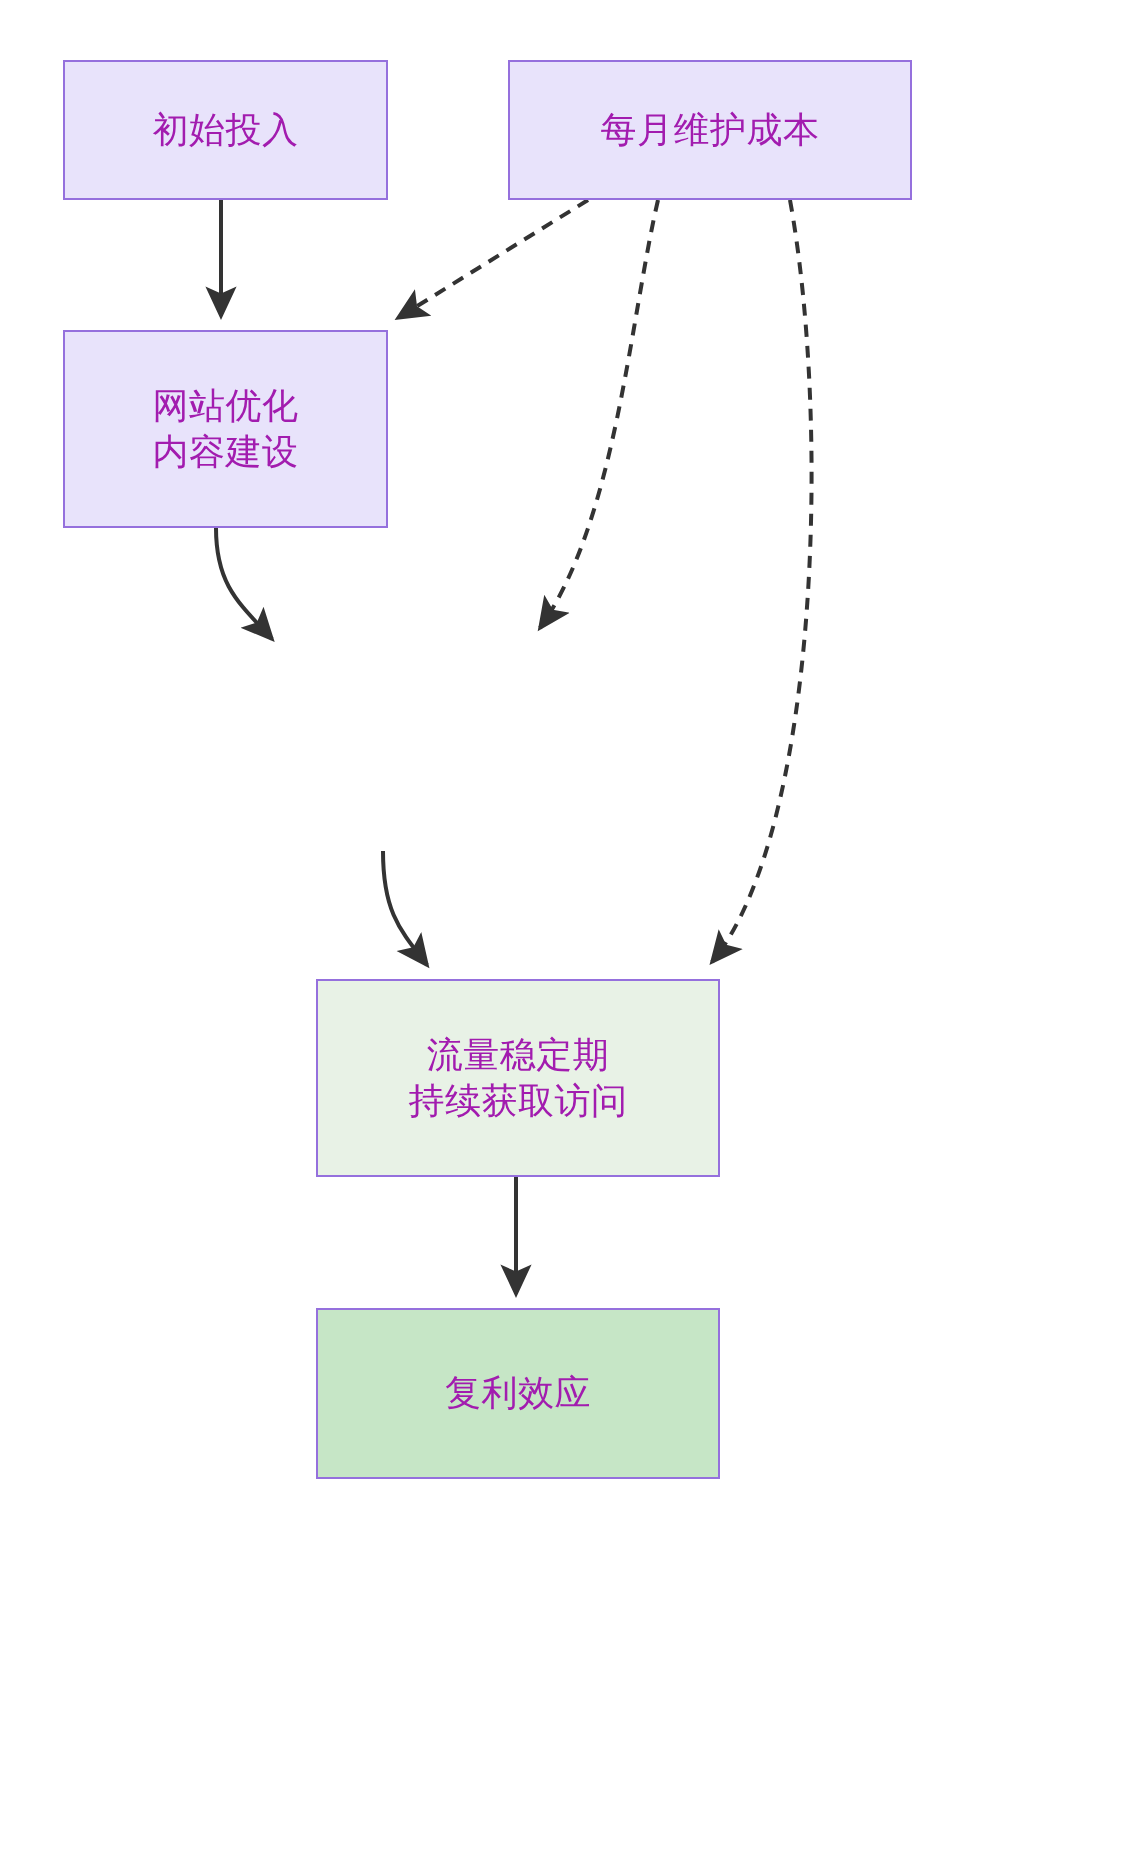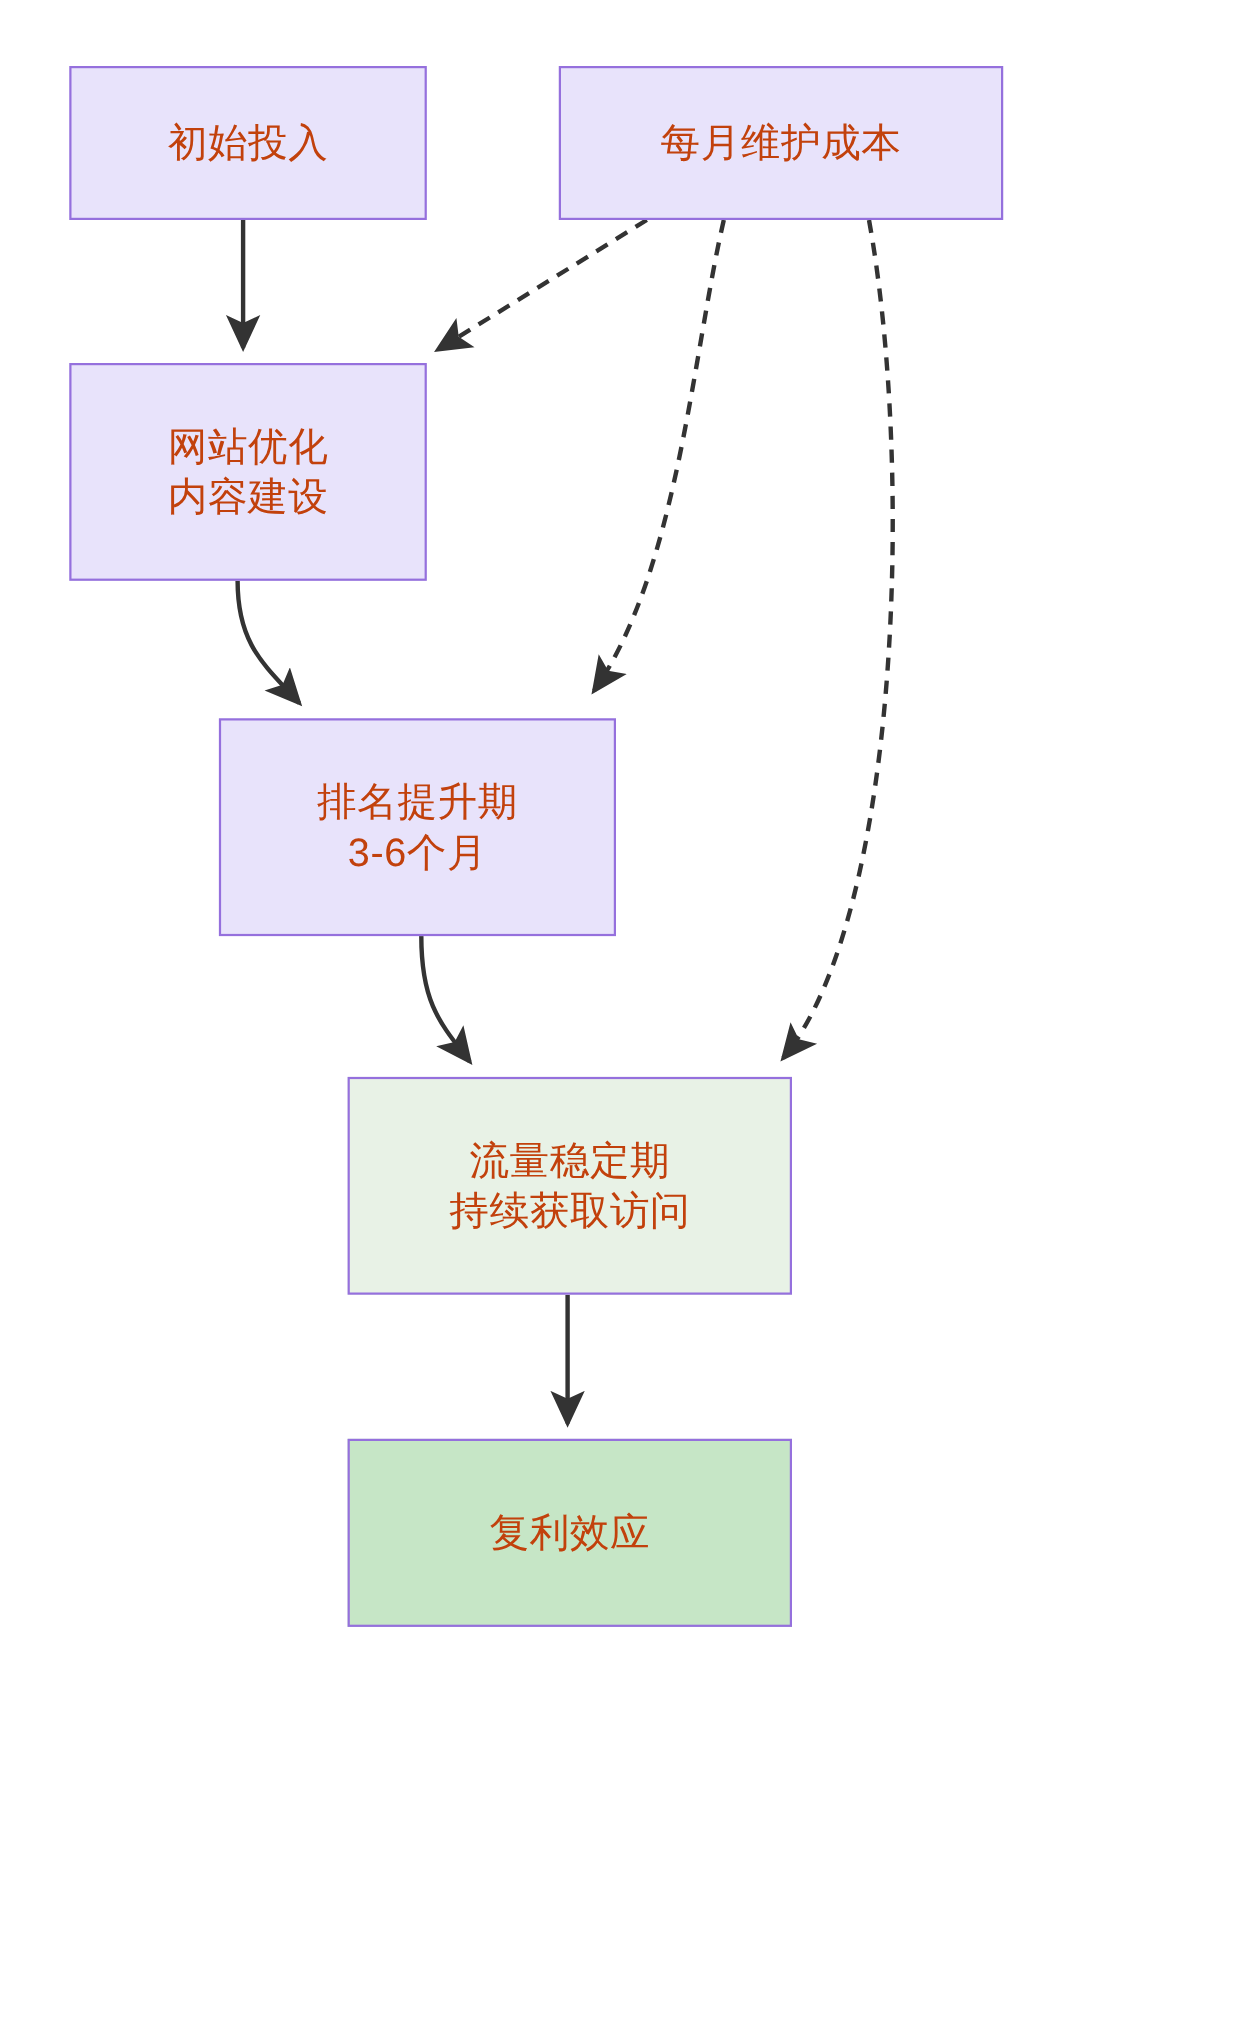--- a/index.html
+++ b/index.html
@@ -27,21 +27,21 @@
   }
   .node {
     position: absolute;
     box-sizing: border-box;
     border: 2px solid #9570dd;
     display: flex;
     flex-direction: column;
     align-items: center;
     justify-content: center;
     text-align: center;
-    color: #c2410c;
+    color: #a21caf;
     font-size: 36px;
     line-height: 1.28;
     letter-spacing: 0.5px;
     white-space: nowrap;
   }
   .node.purple { background: #e8e3fb; }
   .node.green-light { background: #e8f2e6; }
   .node.green-dark { background: #c6e6c6; }
   .node-line { display: block; }
 </style>
@@ -78,24 +78,20 @@
 
   <div class="node purple" style="left:63px; top:330px; width:325px; height:198px;">
     <span class="node-line">网站优化</span>
     <span class="node-line">内容建设</span>
   </div>
 
   <div class="node purple" style="left:508px; top:60px; width:404px; height:140px;">
     <span class="node-line">每月维护成本</span>
   </div>
 
-  <div class="node purple" style="left:199px; top:653px; width:361px; height:198px;">
-    <span class="node-line">排名提升期</span>
-    <span class="node-line">3-6个月</span>
-  </div>
 
   <div class="node green-light" style="left:316px; top:979px; width:404px; height:198px;">
     <span class="node-line">流量稳定期</span>
     <span class="node-line">持续获取访问</span>
   </div>
 
   <div class="node green-dark" style="left:316px; top:1308px; width:404px; height:171px;">
     <span class="node-line">复利效应</span>
   </div>
 

